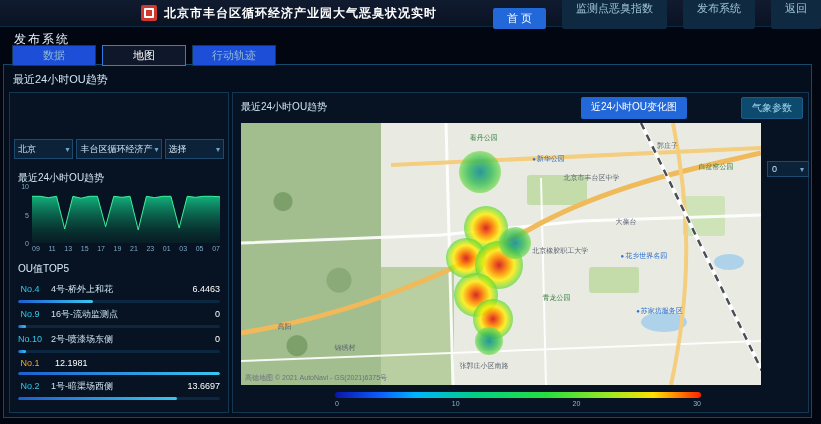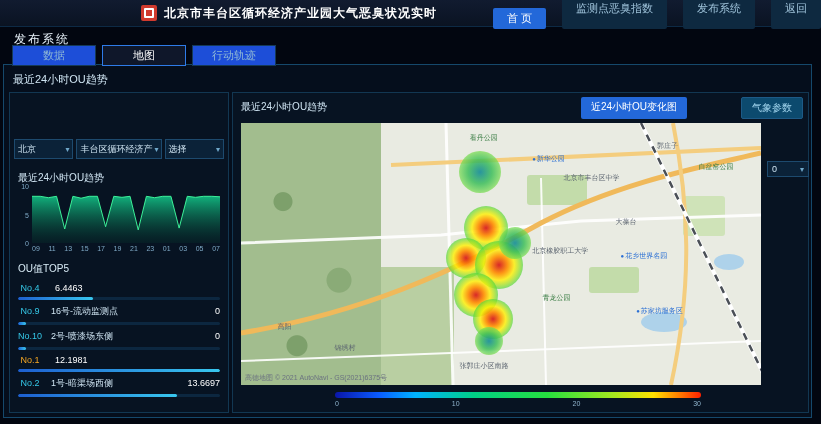--- a/index.html
+++ b/index.html
@@ -154,20 +154,21 @@
       <span>03</span>
       <span>05</span>
       <span>07</span>
     </div>
 
     <div class="top5-title">OU值TOP5</div>
 
     <div class="row">
       <div class="row-line">
         <span class="rank">No.4</span>
+        <span class="rname">4号-桥外上和花</span>
         <span class="rval">6.4463</span>
       </div>
       <div class="rbar-track">
           <div class="rbar" style="width: 37.0784%;"></div>
         </div>
     </div>
     <div class="row">
       <div class="row-line">
         <span class="rank">No.9</span>
         <span class="rname">16号-流动监测点</span>

